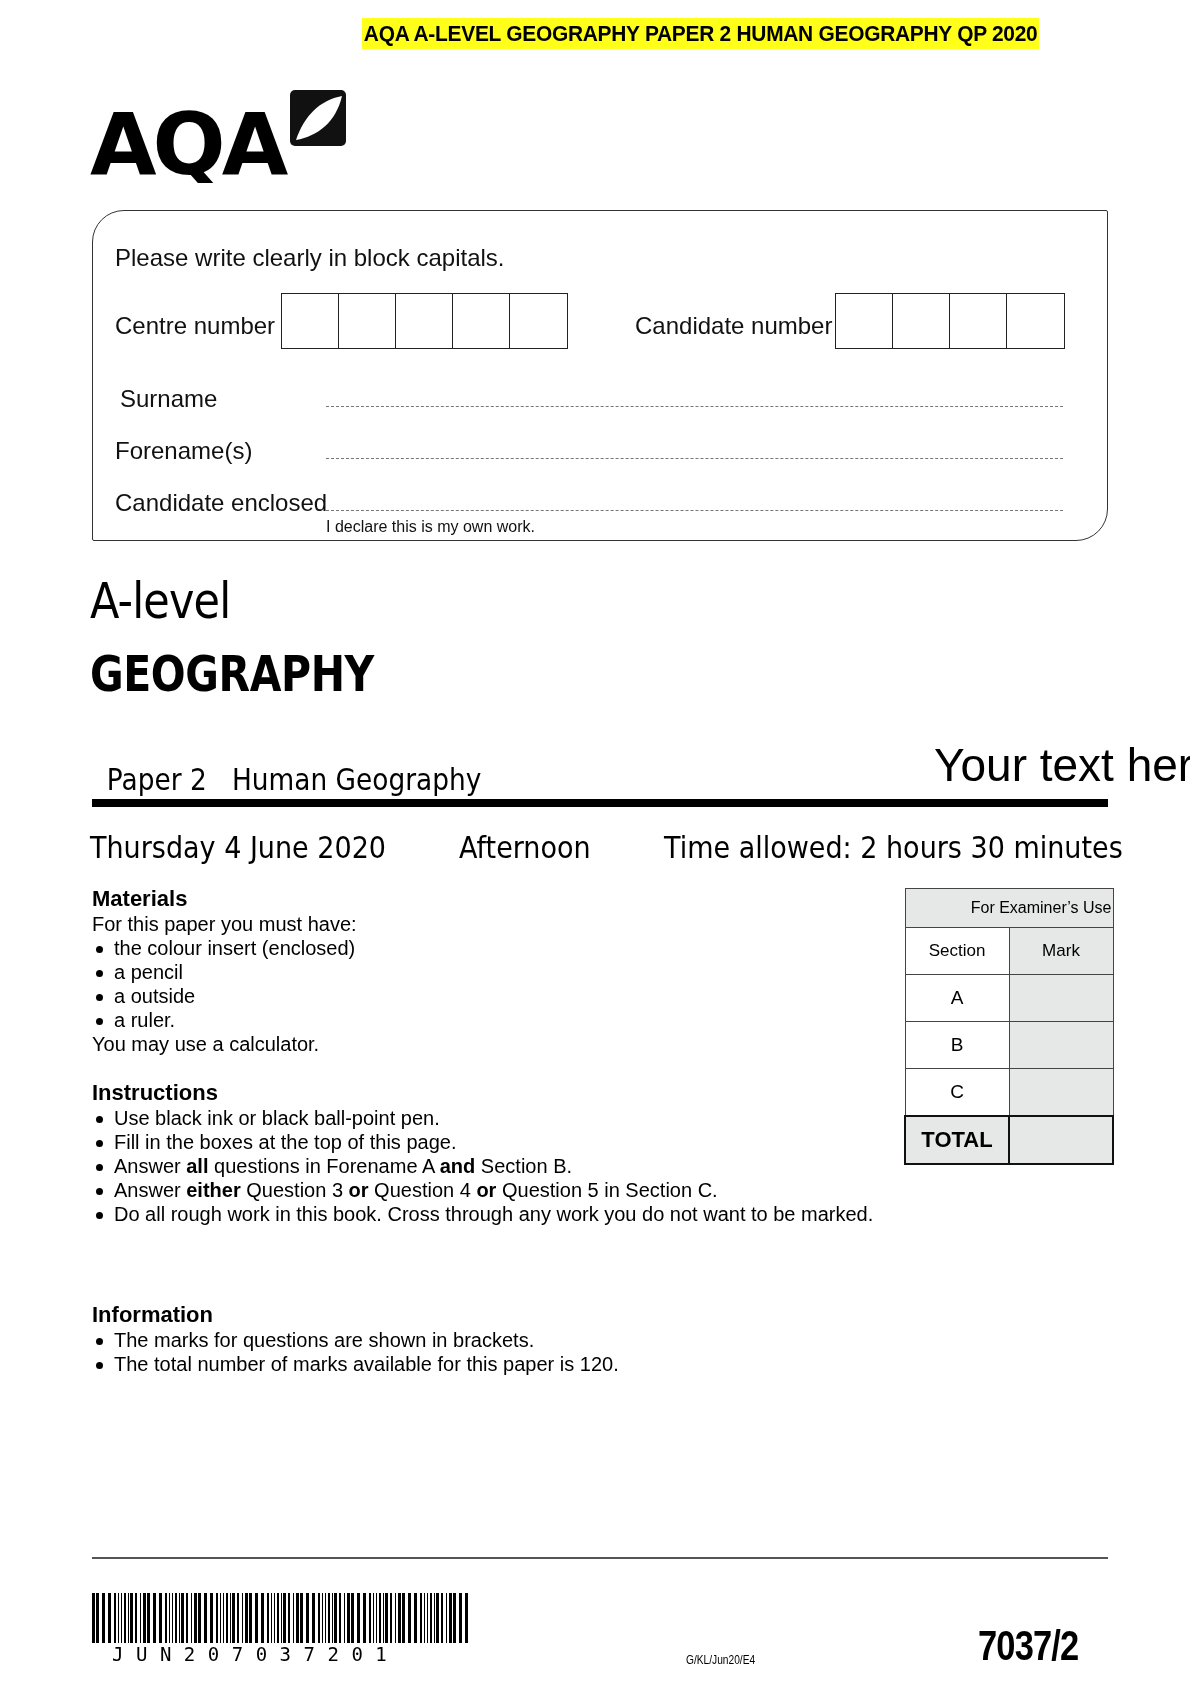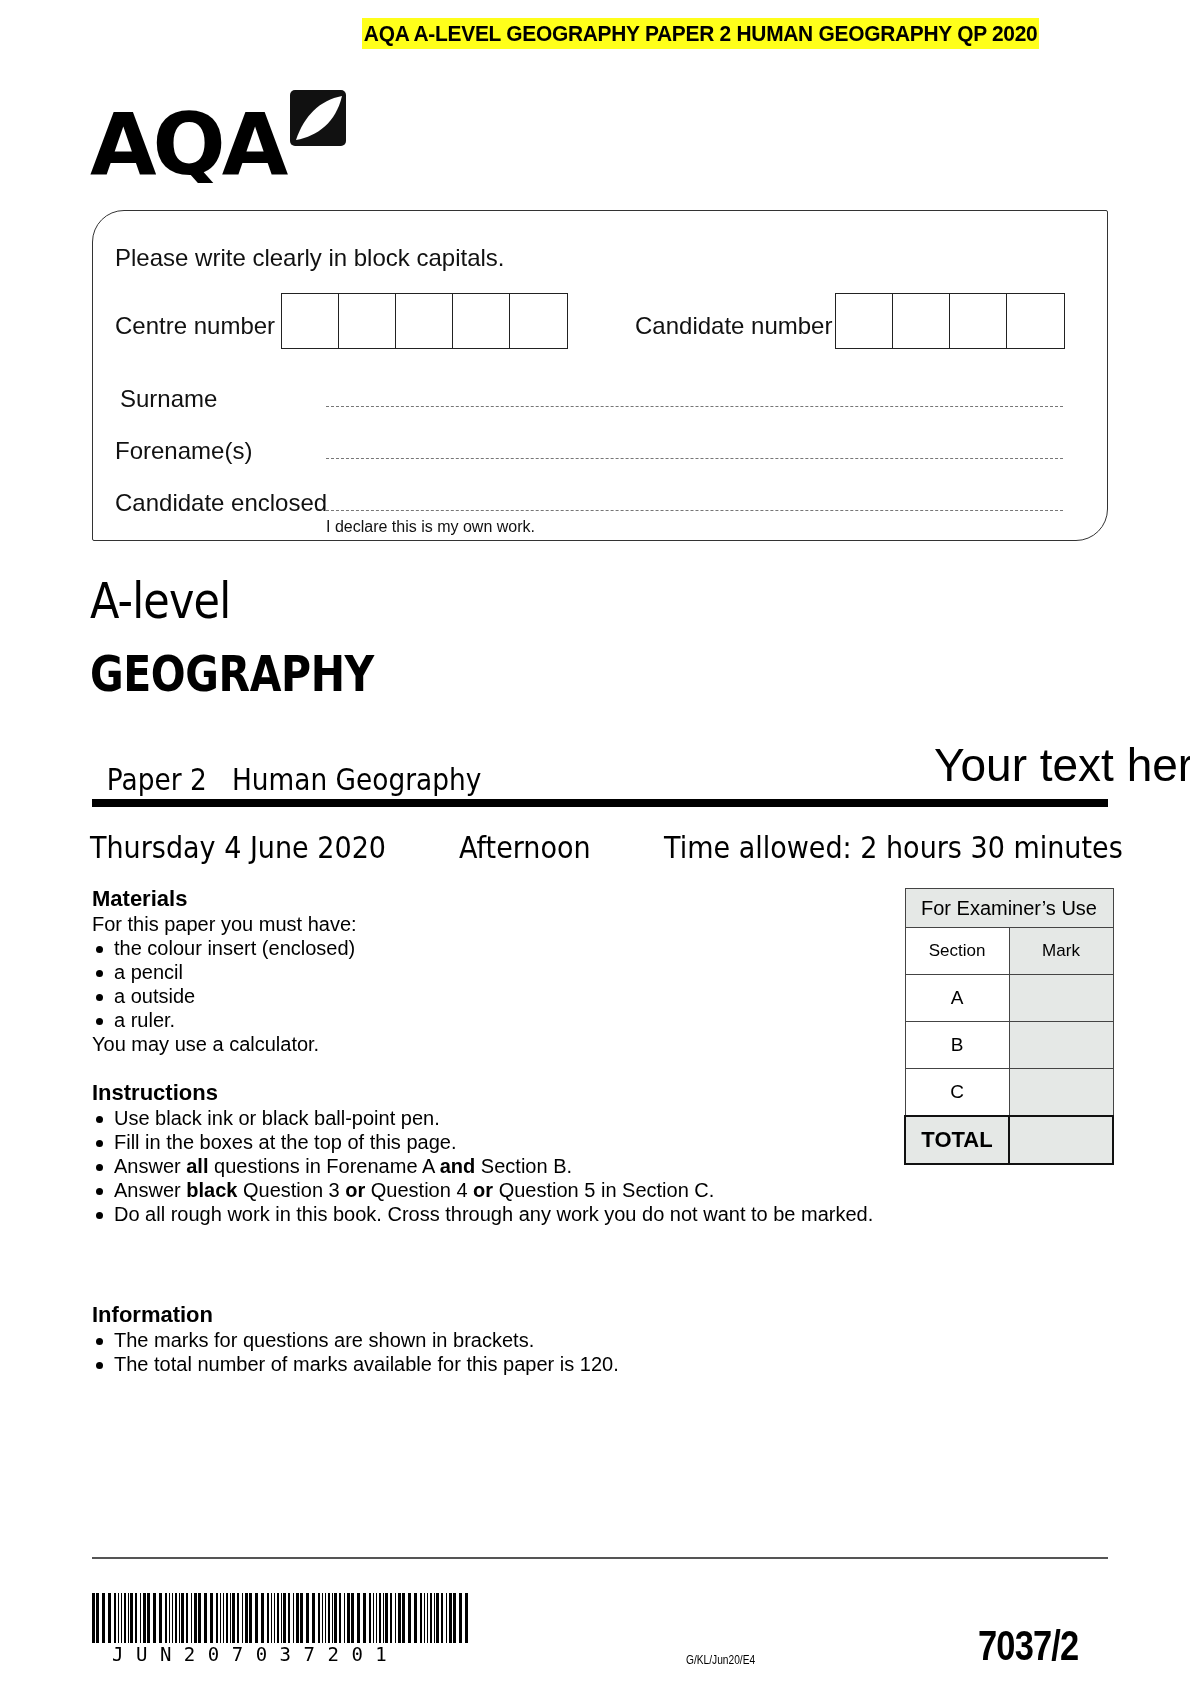--- a/index.html
+++ b/index.html
@@ -26,21 +26,21 @@
   .thickrule { left:92px; top:799px; width:1016px; height:8px; background:#000; }
   .dateline { top:830px; font-size:30px; white-space:nowrap; transform:scaleX(0.9); transform-origin:left; }
   .heading { font-weight:bold; font-size:22px; }
   .para { font-size:20px; line-height:24px; }
   ul.bul { list-style:none; margin:0; padding:0; }
   ul.bul li { position:relative; padding-left:22px; font-size:20px; line-height:24px; }
   ul.bul li::before { content:""; position:absolute; left:4px; top:10px; width:7px; height:7px; border-radius:50%; background:#000; }
   table.exam { border-collapse:collapse; font-size:17px; }
   table.exam td { border:1.5px solid #444; text-align:center; height:44px; width:100px; }
   table.exam td.shade { background:#e5e8e6; }
-  table.exam td.head { background:#e5e8e6; height:36px; font-size:20px; }
+  table.exam td.head { background:#e5e8e6; height:36px; font-size:16px;text-align:right; }
   table.exam tr.total td { border:2.5px solid #111; }
   table.exam tr.total td.tl { font-weight:bold; font-size:22px; }
   .bottomrule { left:92px; top:1557px; width:1016px; height:2px; background:#555; }
   .barcode { left:92px; top:1593px; width:380px; height:50px; }
   .barcode-text { left:112px; top:1643px; font-family:"DejaVu Sans Mono", monospace; font-size:19px; letter-spacing:12.5px; white-space:nowrap; }
   .ref { left:686px; top:1653px; font-size:12px; transform:scaleX(0.85); transform-origin:left; }
   .code { left:978px; top:1622px; font-size:42px; font-weight:bold; letter-spacing:-1px; transform:scaleX(0.82); transform-origin:left; }
 </style>
 </head>
 <body>
@@ -112,21 +112,21 @@
   </ul>
   <div class="para">You may use a calculator.</div>
 </div>
 
 <div class="abs" style="left:92px;top:1080px;width:1000px;">
   <div class="heading">Instructions</div>
   <ul class="bul" id="instr-list">
       <li><span>Use black ink or black ball-point pen.</span></li>
       <li><span>Fill in the boxes at the top of this page.</span></li>
       <li><span>Answer </span><b>all</b><span> questions in Forename A </span><b>and</b><span> Section B.</span></li>
-      <li><span>Answer </span><b>black</b><span> Question 3 </span><b>or</b><span> Question 4 </span><b>or</b><span> Question 5 in Section C.</span></li>
+      <li><span>Answer </span><b>either</b><span> Question 3 </span><b>or</b><span> Question 4 </span><b>or</b><span> Question 5 in Section C.</span></li>
       <li><span>Do all rough work in this book.  Cross through any work you do not want to be marked.</span></li>
     </ul>
 </div>
 
 <div class="abs" style="left:92px;top:1302px;width:1000px;">
   <div class="heading">Information</div>
   <ul class="bul">
     <li>The marks for questions are shown in brackets.</li>
     <li>The total number of marks available for this paper is 120.</li>
   </ul>

